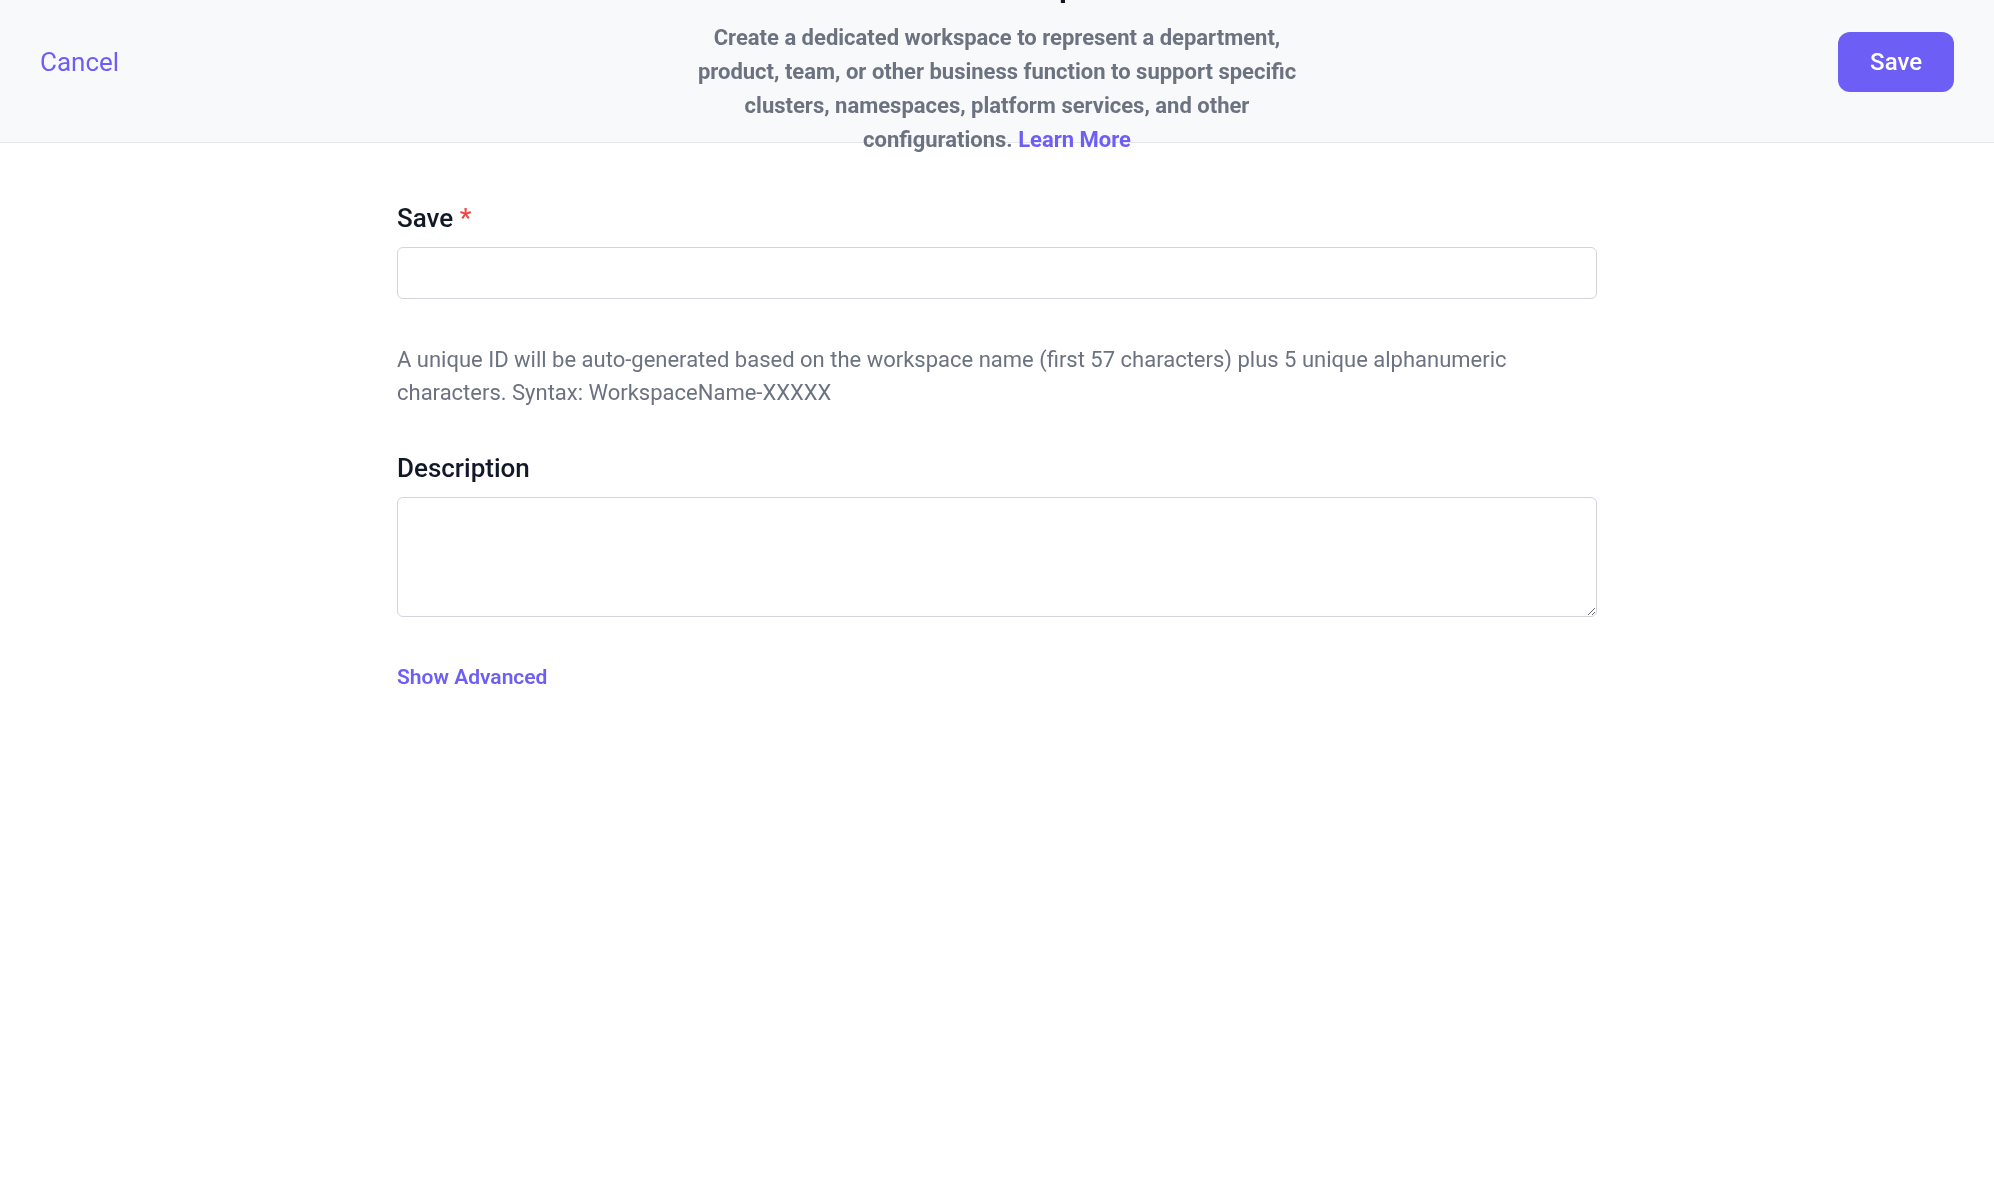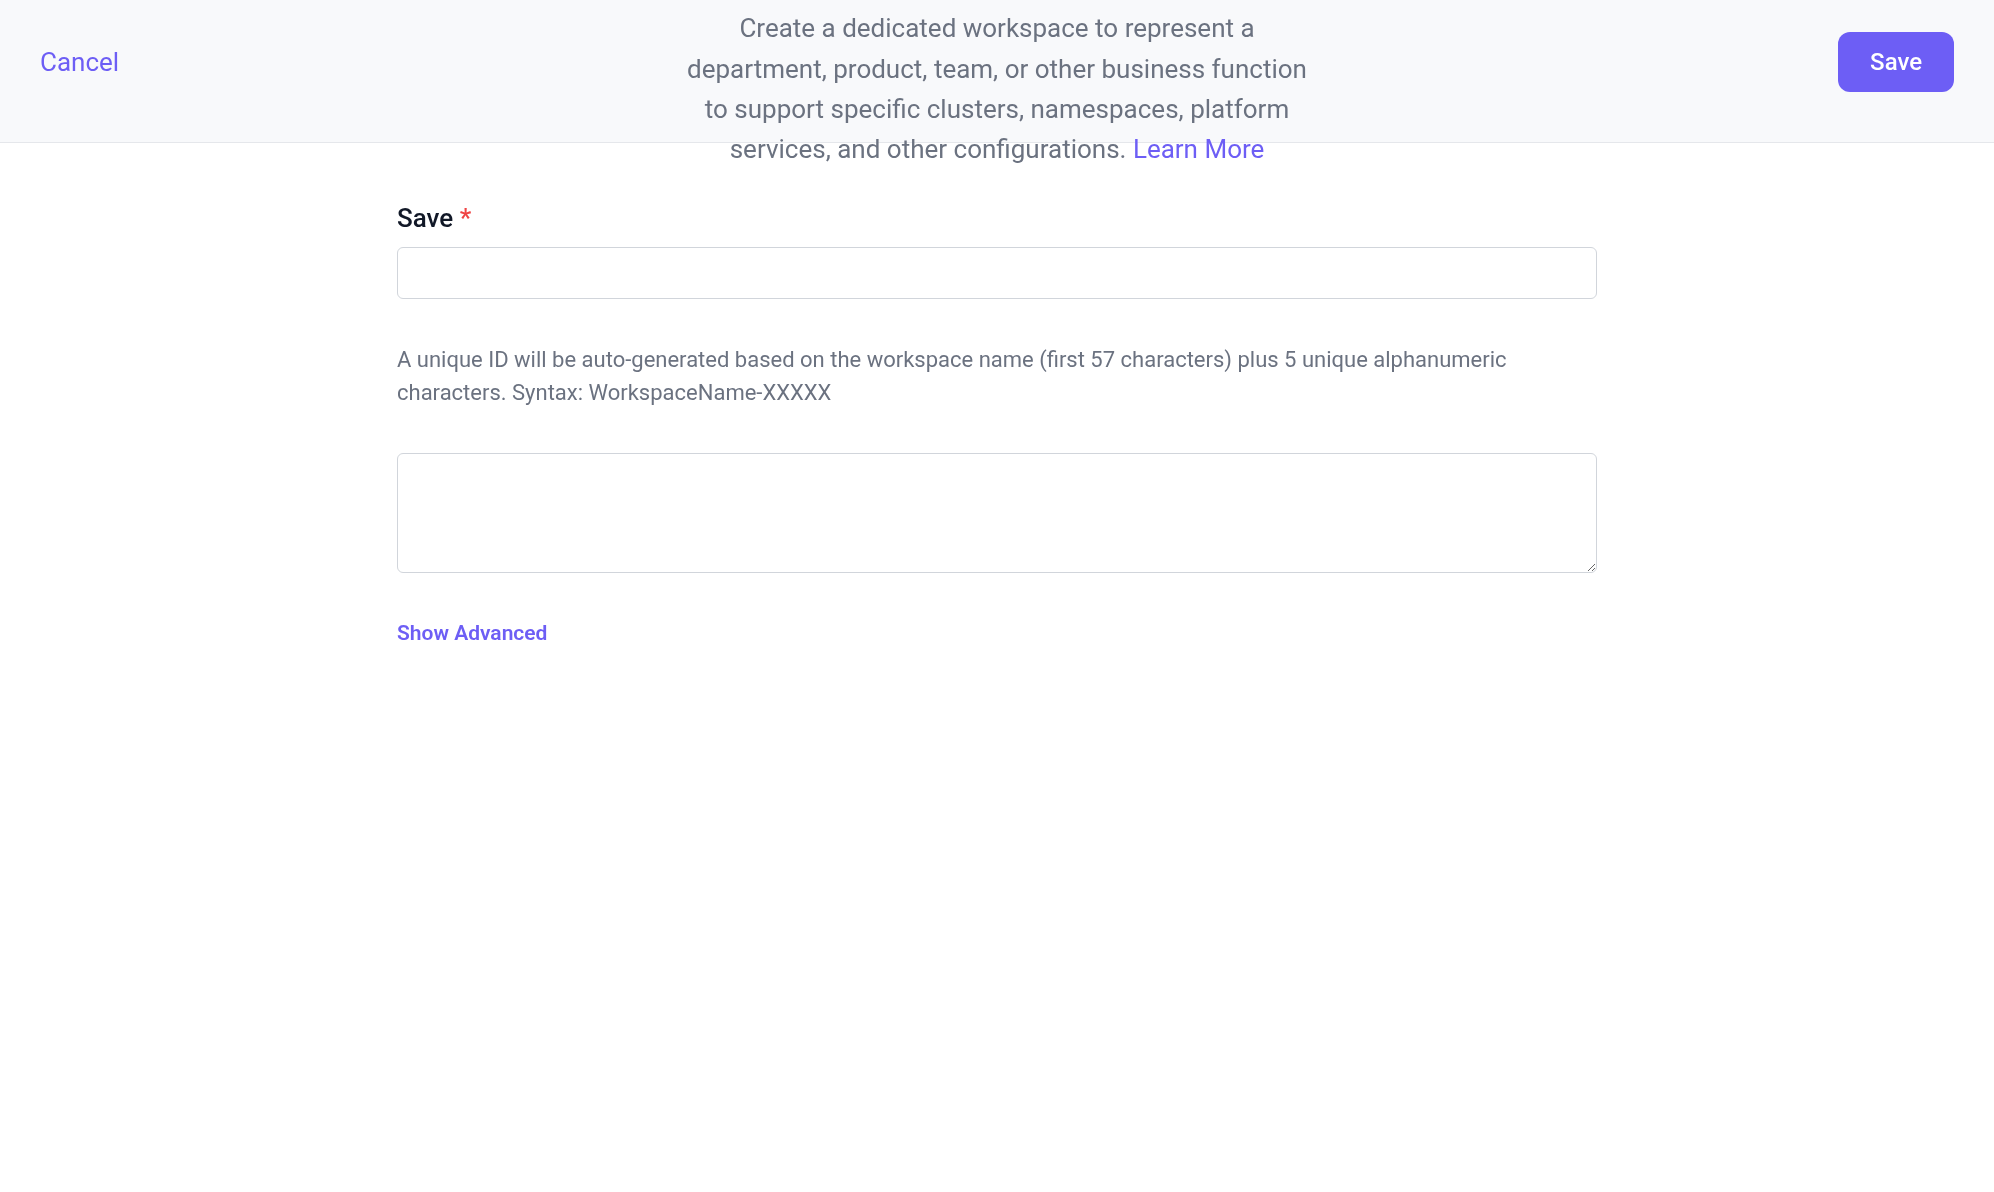--- a/index.html
+++ b/index.html
@@ -37,23 +37,24 @@
       text-align: center;
       max-width: 640px;
     }
     .header-title {
       font-size: 32px;
       font-weight: 600;
       color: #111827;
       margin-bottom: 16px;
     }
     .header-description {
-      font-size: 26px;
+      font-size: 22px;
       color: #6b7280;
       line-height: 1.55;
+      font-weight: bold;
     }
     .learn-more {
       color: #6d5ef5;
       text-decoration: none;
       cursor: pointer;
     }
     .save-btn {
       background: #6d5ef5;
       color: #ffffff;
       border: none;
@@ -150,19 +151,20 @@
       <span>Save </span><span class="required-asterisk">*</span>
     </label>
     <input type="text" class="form-input" value="" style="">
   </div>
 
   <div class="form-group">
     <p class="form-helper">A unique ID will be auto-generated based on the workspace name (first 57 characters) plus 5 unique alphanumeric characters. Syntax: WorkspaceName-XXXXX</p>
   </div>
 
   <div class="form-group">
+    <label class="form-label">Description</label>
     <textarea class="form-textarea" style=""></textarea>
   </div>
 
   <button class="show-advanced">Show Advanced</button>
 
 
 </div>
 
 </body></html>

